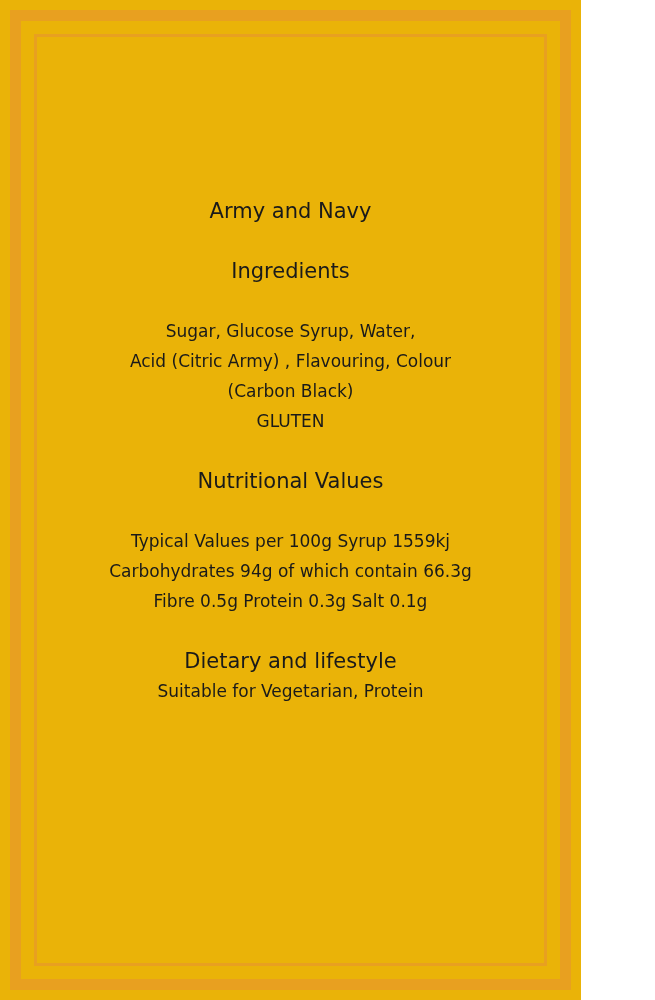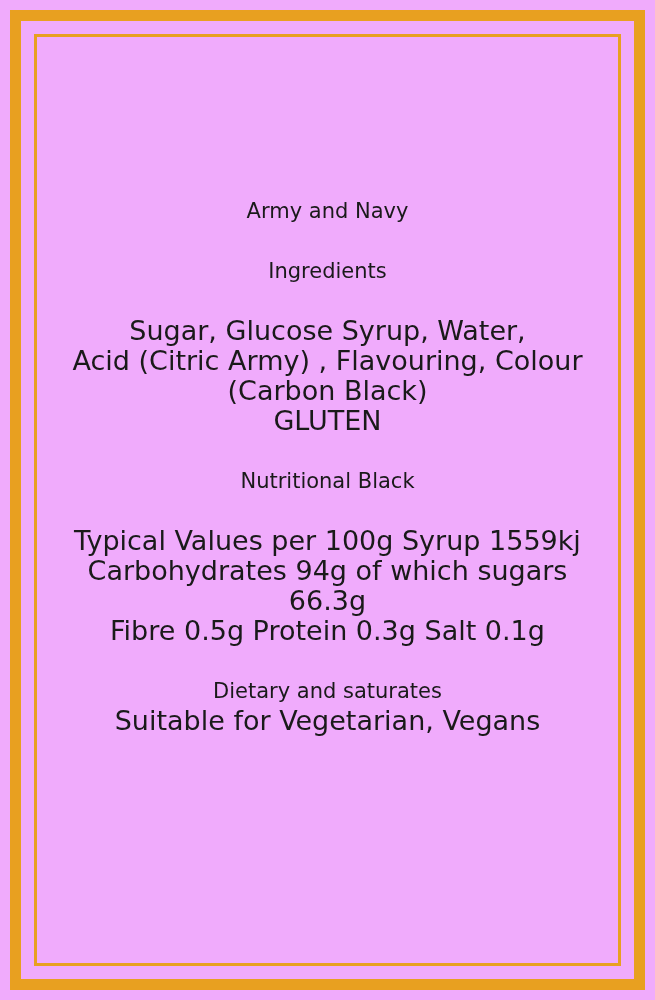--- a/index.html
+++ b/index.html
@@ -7,24 +7,24 @@
     padding: 0;
     background: #ffffff;
   }
   body {
     width: 655px;
     height: 1000px;
     font-family: "DejaVu Sans", sans-serif;
   }
   .label-card {
     position: relative;
-    width: 655px;
+    width: 581px;
     height: 1000px;
     box-sizing: border-box;
-    background: #f0abfc;
+    background: #eab308;
   }
   
   .border-outer {
     position: absolute;
     left: 10px;
     top: 10px;
     right: 10px;
     bottom: 10px;
     border: 11px solid #e8a020;
     box-sizing: border-box;
@@ -49,21 +49,21 @@
     flex-direction: column;
     align-items: center;
     justify-content: flex-start;
     padding-top: 148px;
     box-sizing: border-box;
   }
   .block {
     width: 100%;
     text-align: center;
     color: #1a1a1a;
-    font-size: 27px;
+    font-size: 17px;
     line-height: 30px;
   }
   .block.heading {
     font-size: 21px;
   }
   .gap-sm { height: 30px; }
   .gap-md { height: 30px; }
   .block .line {
     display: block;
   }
@@ -87,32 +87,32 @@
 
     <div class="block">
       <span class="line">Sugar, Glucose Syrup, Water,</span>
       <span class="line">Acid (Citric Army) , Flavouring, Colour</span>
       <span class="line">(Carbon Black)</span>
       <span class="line">GLUTEN</span>
     </div>
 
     <div class="gap-md"></div>
 
-    <div class="block heading">Nutritional Black</div>
+    <div class="block heading">Nutritional Values</div>
 
     <div class="gap-sm"></div>
 
     <div class="block">
       <span class="line">Typical Values per 100g Syrup 1559kj</span>
-      <span class="line">Carbohydrates 94g of which sugars 66.3g</span>
+      <span class="line">Carbohydrates 94g of which contain 66.3g</span>
       <span class="line">Fibre 0.5g Protein 0.3g Salt 0.1g</span>
     </div>
 
     <div class="gap-md"></div>
 
-    <div class="block heading">Dietary and saturates</div>
+    <div class="block heading">Dietary and lifestyle</div>
 
     <div class="block">
-      <span class="line">Suitable for Vegetarian, Vegans</span>
+      <span class="line">Suitable for Vegetarian, Protein</span>
     </div>
 
   </div>
 </div>
 
 </body></html>

